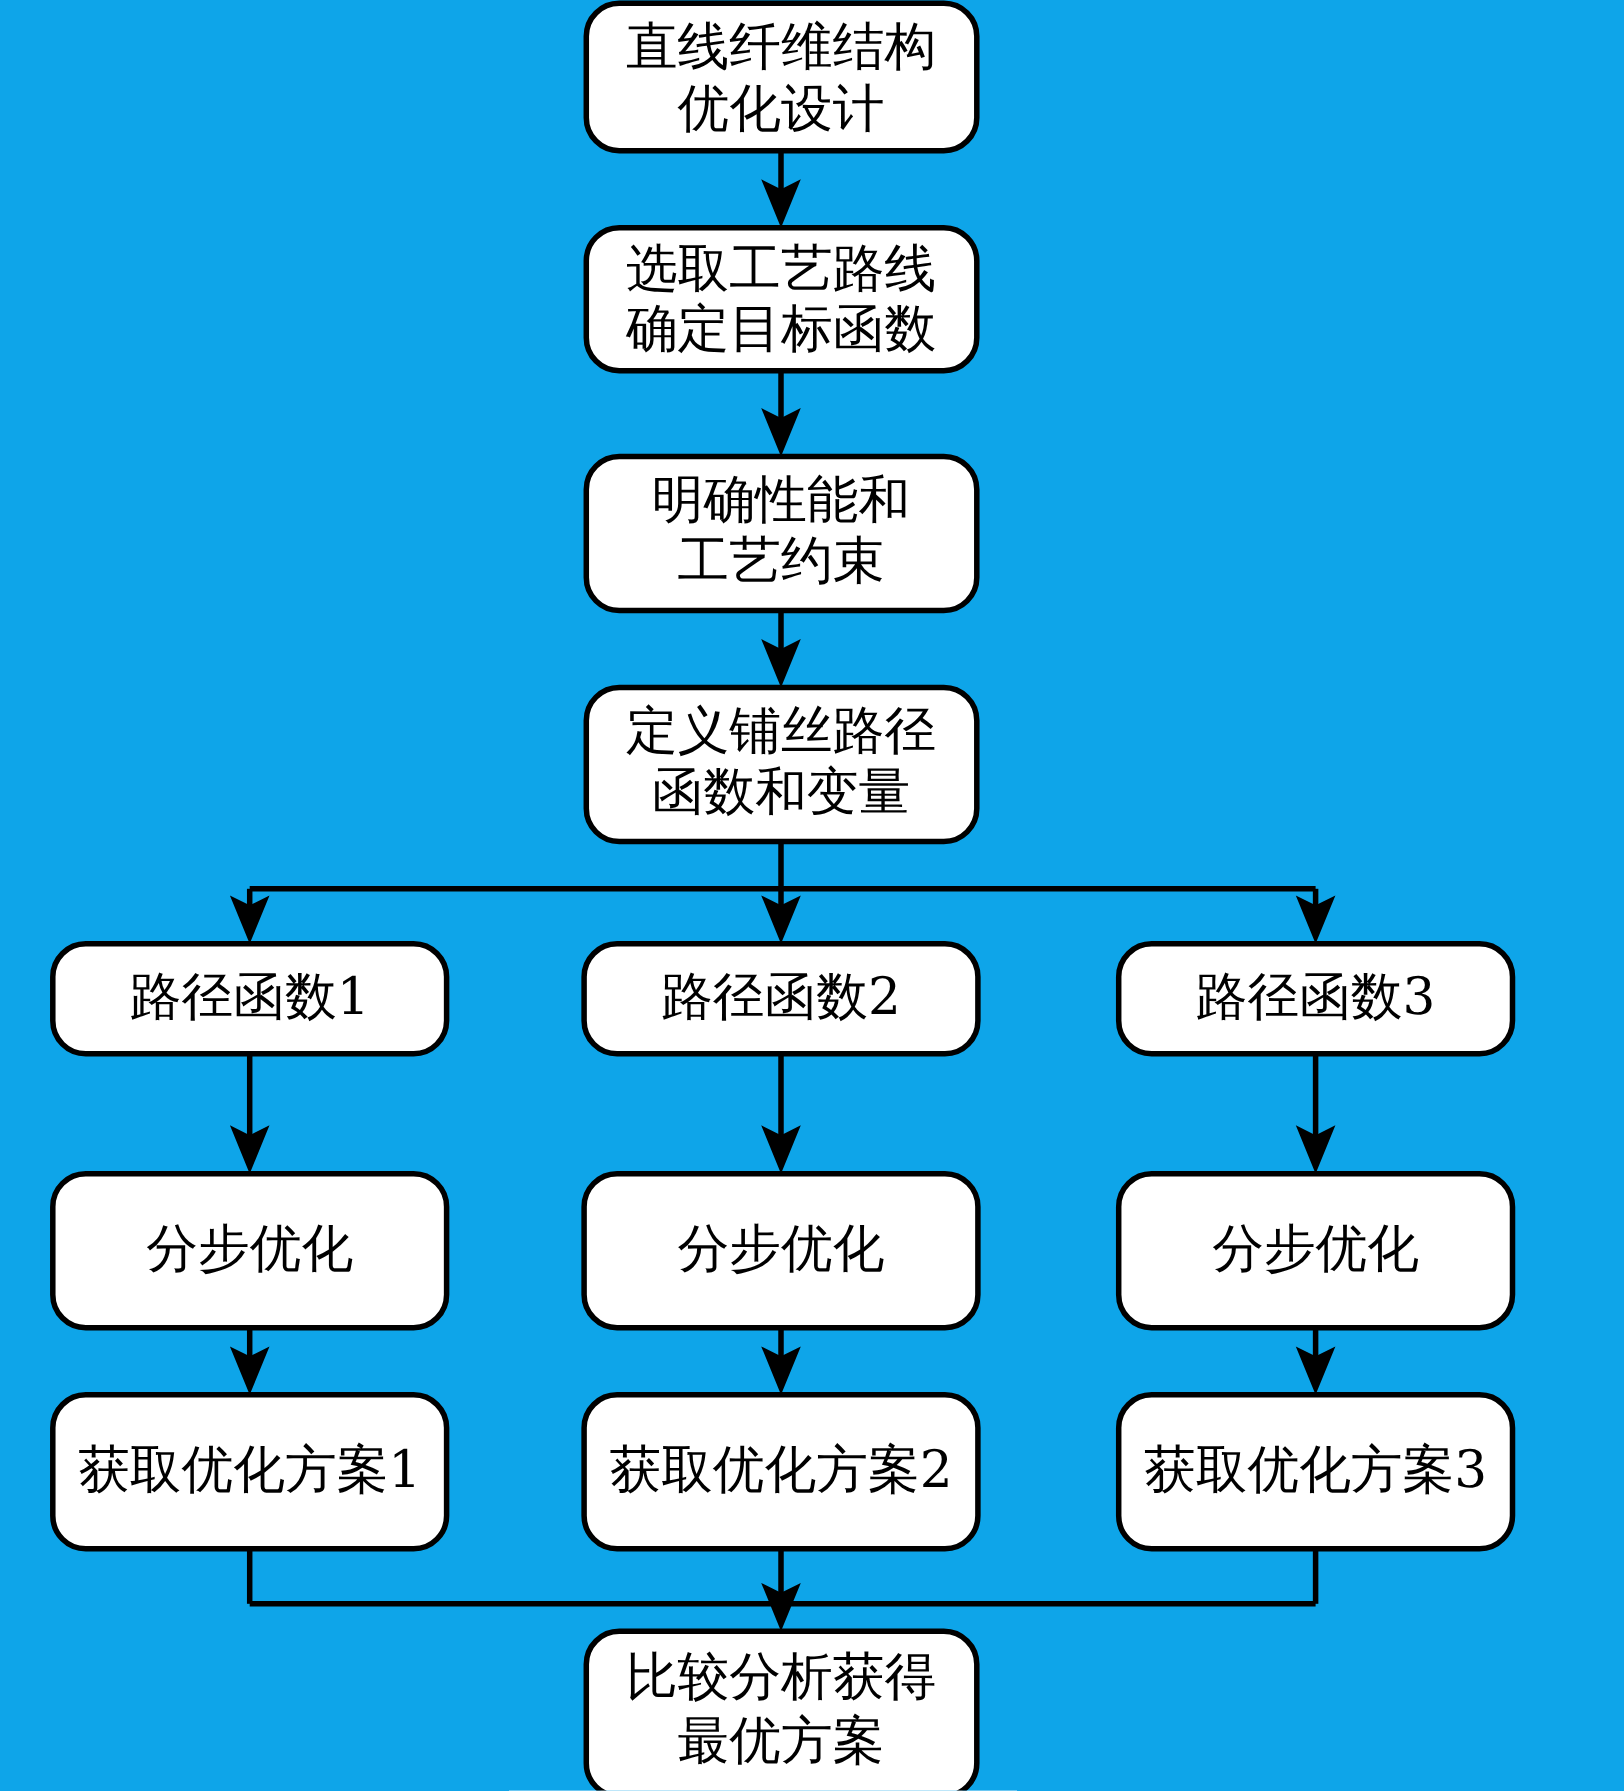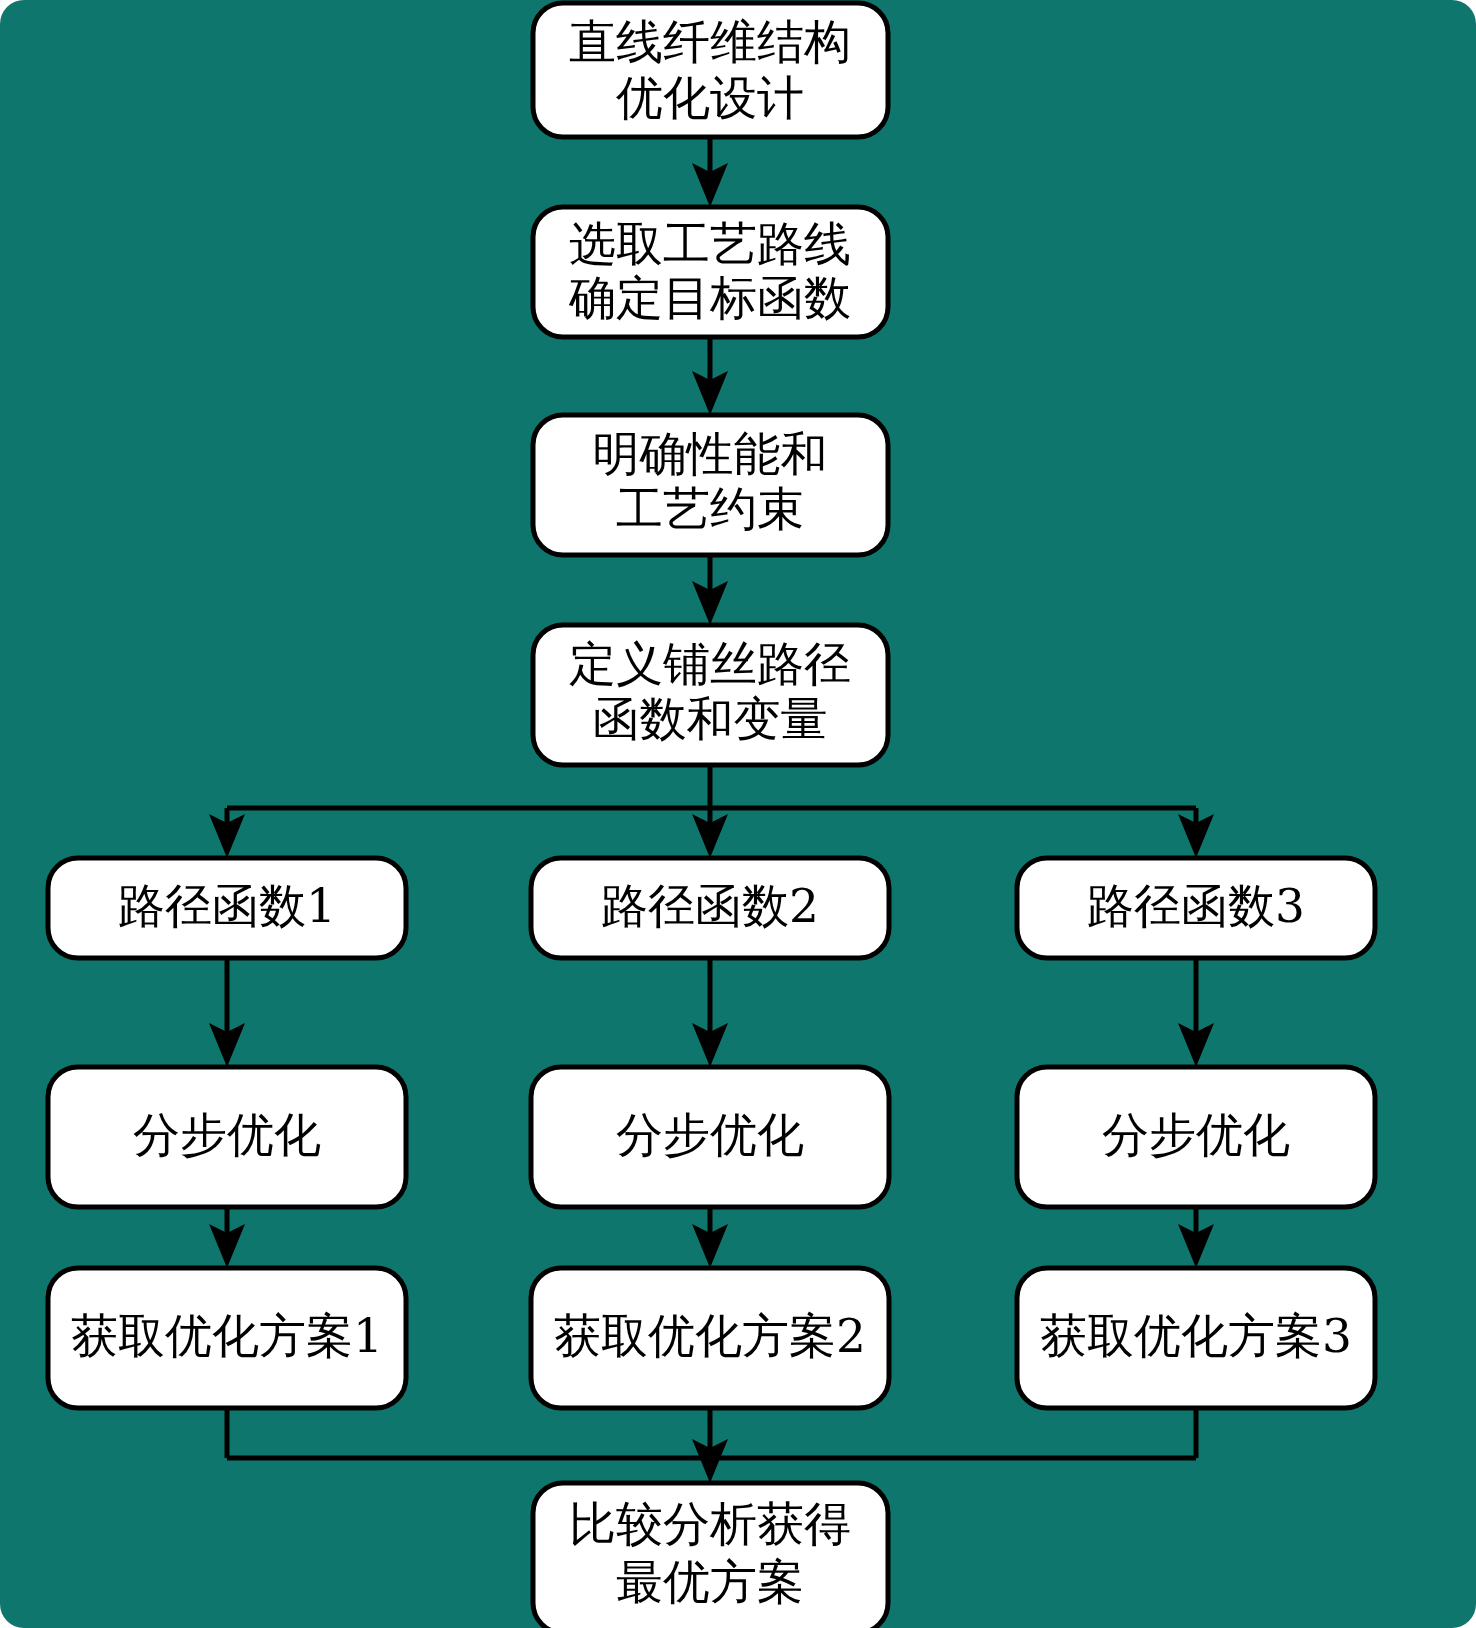--- a/index.html
+++ b/index.html
@@ -10,22 +10,21 @@
   body {
     width: 1476px;
     height: 1628px;
     font-family: "DejaVu Serif", "Liberation Serif", serif;
     overflow: hidden;
   }
   #flowchart-root {
     position: relative;
     width: 1476px;
     height: 1628px;
-    background: #0f766e;
-    border-radius: 24px;
+    background: #0ea5e9;
   }
   svg#flow-svg {
     position: absolute;
     top: 0;
     left: 0;
     width: 1476px;
     height: 1628px;
     display: block;
   }
   .node-box {

